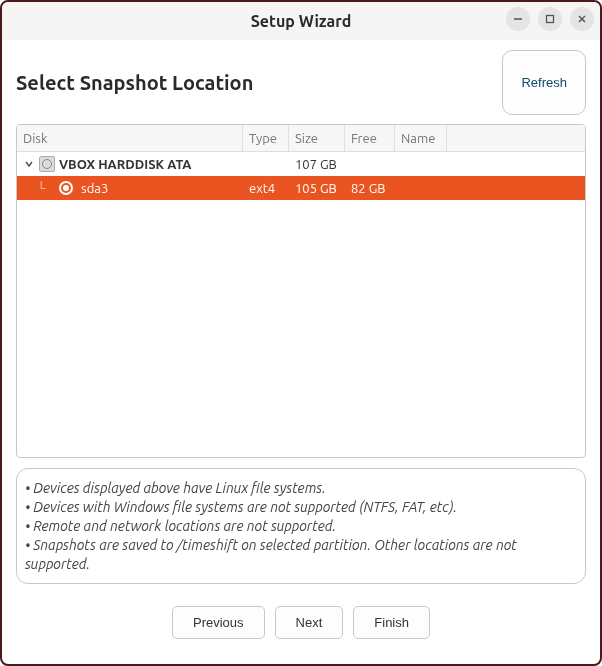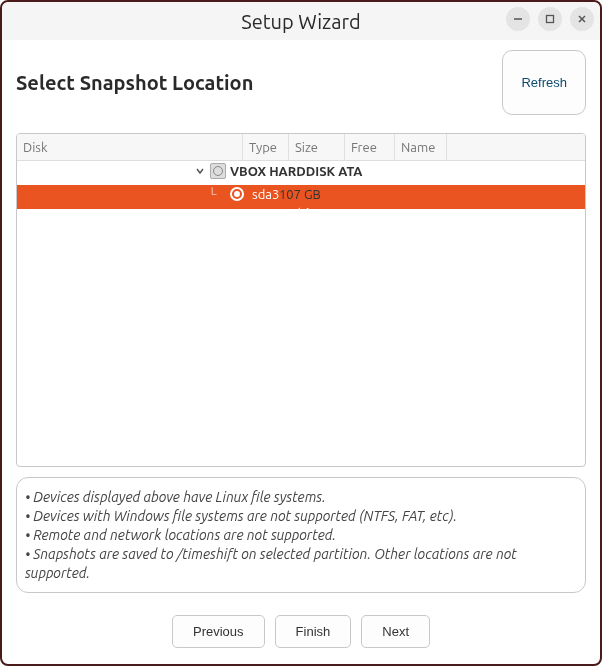--- a/index.html
+++ b/index.html
@@ -1,39 +1,39 @@
 <!DOCTYPE html>
 <html><head>
   <meta charset="utf-8">
   <style>
     * { box-sizing: border-box; margin: 0; padding: 0; }
     body { font-family: "Ubuntu", "Segoe UI", sans-serif; font-size: 13px; color: #333; background: #fff; width: 602px; height: 666px; overflow: hidden; border: 2px solid #4a1a1a; border-radius: 8px; }
     
     .titlebar { height: 38px; background: #f5f5f5; display: flex; align-items: center; justify-content: center; position: relative; border-top-left-radius: 6px; border-top-right-radius: 6px; }
-    .titlebar .title { font-weight: 400; font-size: 20px; color: #2a2a2a; }
+    .titlebar .title { font-weight: 700; font-size: 16px; color: #2a2a2a; }
     .window-controls { position: absolute; right: 6px; top: 5px; display: flex; gap: 8px; }
     .win-btn { width: 24px; height: 24px; border-radius: 50%; background: #e4e4e4; display: flex; align-items: center; justify-content: center; cursor: pointer; font-size: 12px; color: #555; }
     .win-btn svg { width: 10px; height: 10px; }
     
     .content { padding: 10px 14px 0 14px; }
-    .header-row { display: flex; justify-content: space-between; align-items: center; margin-bottom: 18px; }
+    .header-row { display: flex; justify-content: space-between; align-items: center; margin-bottom: 9px; }
     .page-title { font-size: 20px; font-weight: 700; color: #2a2a2a; }
     .refresh-btn { padding: 24px 18px; background: #fdfdfd; border: 1px solid #c8c8c8; border-radius: 10px; font-size: 13px; color: #0c4a6e; cursor: pointer; }
     
     .list-frame { border: 1px solid #c8c8c8; border-radius: 4px; height: 334px; overflow: auto; background: #fff; }
     .list-header { display: flex; background: #f7f7f7; border-bottom: 1px solid #ddd; color: #777; font-size: 13px; }
     .list-header .col { padding: 6px 6px; border-right: 1px solid #e0e0e0; }
     .col-disk  { width: 226px; padding-left: 8px; }
     .col-type  { width: 46px; }
     .col-size  { width: 56px; }
     .col-free  { width: 50px; }
     .col-name  { width: 52px; }
     .col-label { flex: 1; }
     
-    .row { display: flex; align-items: center; height: 24px; font-size: 13px; flex-direction: column; }
+    .row { display: flex; align-items: center; height: 24px; font-size: 13px; }
     .row .cell { padding: 2px 6px; }
     .row .c-disk { width: 226px; display: flex; align-items: center; gap: 4px; }
     .row .c-type { width: 46px; }
     .row .c-size { width: 56px; }
     .row .c-free { width: 50px; }
     .row .c-name { width: 52px; }
     .row .c-label{ flex: 1; }
     
     .row.parent .c-disk { font-weight: 600; }
     .row.selected { background: #e95420; color: #fff; }
@@ -128,15 +128,15 @@
     <div class="bullet">Devices displayed above have Linux file systems.</div>
     <div class="bullet">Devices with Windows file systems are not supported (NTFS, FAT, etc).</div>
     <div class="bullet">Remote and network locations are not supported.</div>
     <div class="bullet">Snapshots are saved to /timeshift on selected partition. Other locations are not supported.</div>
   </div>
 
 </div>
 
 <div class="footer">
   <button class="nav-btn">Previous</button>
+  <button class="nav-btn">Next</button>
   <button class="nav-btn">Finish</button>
-  <button class="nav-btn">Next</button>
 </div>
 
 </body></html>

